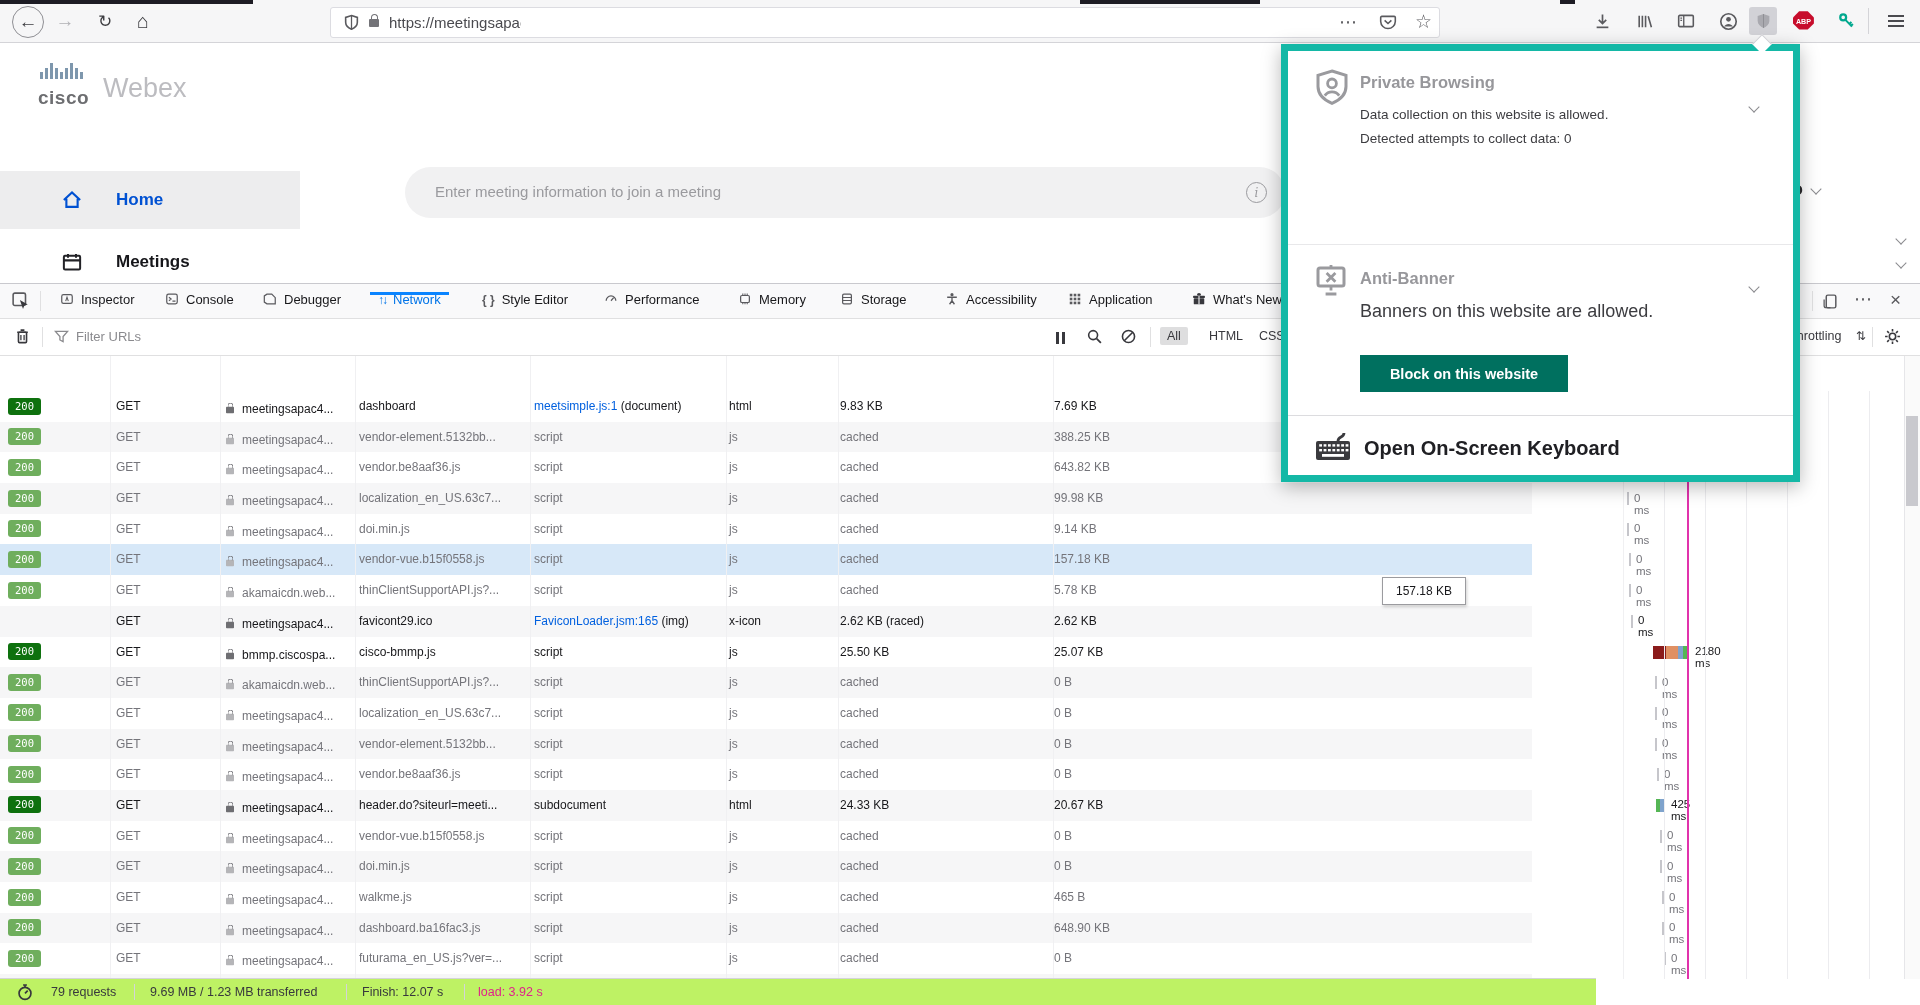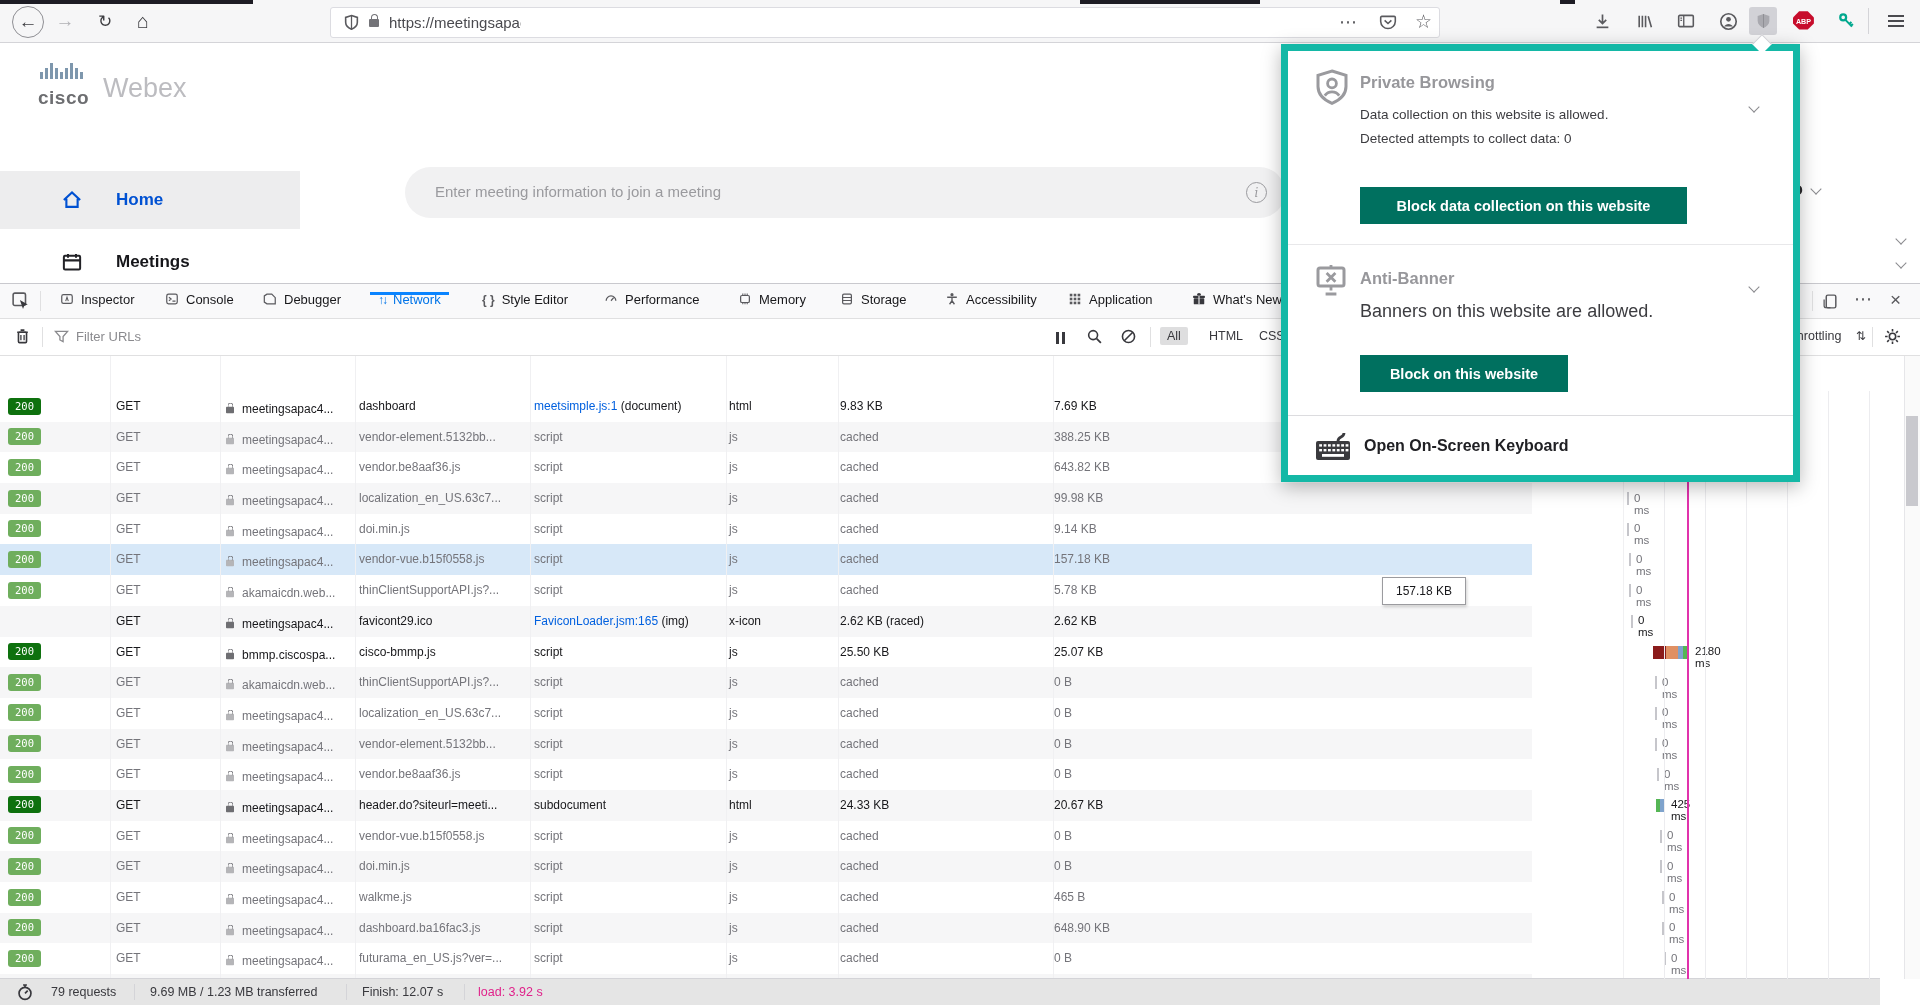--- a/index.html
+++ b/index.html
@@ -66,34 +66,34 @@
   .wtick{position:absolute;top:9px;width:2px;height:13px;background:#c6c6cb}
   .wlabel{position:absolute;top:8.5px;font-size:11.5px}
   .wbars{position:absolute;top:9px;height:13px;display:flex}
   .colsep{position:absolute;top:72px;bottom:27px;width:1px;background:#f0f0f2;pointer-events:none}
   .gridl{position:absolute;top:107px;bottom:27px;width:1px;background:#ececef;pointer-events:none;z-index:4}
   .magenta{position:absolute;top:107px;bottom:27px;width:2px;z-index:5}
   .tooltip{position:absolute;left:1382px;top:293px;width:82px;height:26px;background:#fff;border:1px solid #9b9b9f;
            box-shadow:1px 2px 3px rgba(0,0,0,.18);font-size:12px;color:#18181b;display:flex;align-items:center;justify-content:center;z-index:40}
   .dscroll{position:absolute;left:1904px;top:72px;width:16px;bottom:27px;background:#fafafa;border-left:1px solid #e6e6e9}
   .dthumb{position:absolute;left:1906px;top:132px;width:12px;height:90px;background:#c9c9ce}
-  .statusbar{position:absolute;left:0;bottom:0;width:1880px;height:27px;background:#e5e5e5;border-top:1px solid #d4d4d8;
+  .statusbar{position:absolute;left:0;bottom:0;width:1596px;height:27px;background:#bef264;border-top:1px solid #d4d4d8;
              font-size:12.5px;color:#38383d}
   .sbsep{position:absolute;top:5px;width:1px;height:16px;background:#d4d4d8}
   .sbtxt{position:absolute;top:6px}
 
   
   .popup{position:absolute;left:1281px;top:44px;width:505px;height:424px;background:#fff;border:7px solid #14b8a6;
          box-shadow:0 5px 18px rgba(0,0,0,.28);z-index:50}
   .ptitle{position:absolute;left:72px;font-size:16.5px;font-weight:bold;color:#97979b}
   .pline{position:absolute;left:72px;font-size:13.5px;color:#3c3c40}
   .pbtn{position:absolute;left:72px;height:37px;background:#00705f;color:#fff;font-size:14.5px;font-weight:bold;
         display:flex;align-items:center;justify-content:center;border:none}
   .pdivider{position:absolute;left:0;width:505px;height:1px;background:#e8e8ea}
-  .kbd-label{position:absolute;left:76px;top:386px;font-size:16px;font-weight:bold;color:#202024}
+  .kbd-label{position:absolute;left:76px;top:386px;font-size:20px;font-weight:bold;color:#202024}
 </style>
 </head>
 <body>
 
 <div class="screen">
 
   <div class="toolbar">
     <div class="navbtn backcircle" style="left:12px">
         <span>←</span>
       </div>
@@ -680,21 +680,20 @@
       <svg width="36" height="40" viewBox="0 0 18 20">
           <path d="M9 1l7 2.2v5.6c0 4-2.9 6.7-7 8.4-4.1-1.7-7-4.4-7-8.4V3.2z" fill="none" stroke="#9a9a9e" stroke-width="1.5"></path>
           <circle cx="9" cy="7.2" r="2.2" fill="none" stroke="#9a9a9e" stroke-width="1.4"></circle>
           <path d="M5.4 13.3a4.4 4.4 0 017.2 0" fill="none" stroke="#9a9a9e" stroke-width="1.4"></path>
         </svg>
     </span>
     <span class="ptitle" style="top:22px">Private Browsing</span>
     <span class="abs chev" style="left:462px;top:52px"></span>
     <span class="pline" style="top:56px">Data collection on this website is allowed.</span>
     <span class="pline" style="top:80px">Detected attempts to collect data: 0</span>
-    <button class="pbtn" style="top:136px;width:327px">Block data collection on this website</button>
 
     <div class="pdivider" style="top:193px"></div>
 
     <span class="abs" style="left:26px;top:212px">
       <svg width="34" height="34" viewBox="0 0 17 17">
           <rect x="2" y="2.5" width="13" height="9" rx="1" fill="none" stroke="#9a9a9e" stroke-width="1.5"></rect>
           <path d="M6.3 5l4.4 4.4M10.7 5L6.3 9.4" stroke="#9a9a9e" stroke-width="1.4"></path>
           <path d="M8.5 11.5v2.2M5.8 15.5h5.4M8.5 1v1.5" stroke="#9a9a9e" stroke-width="1.4"></path>
         </svg>
     </span>

